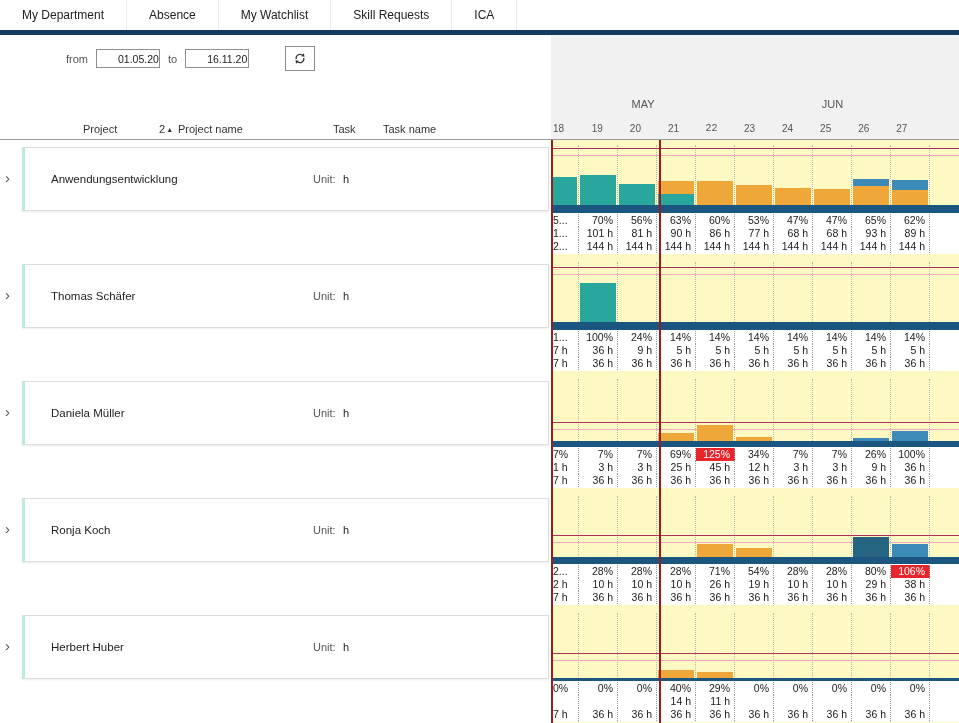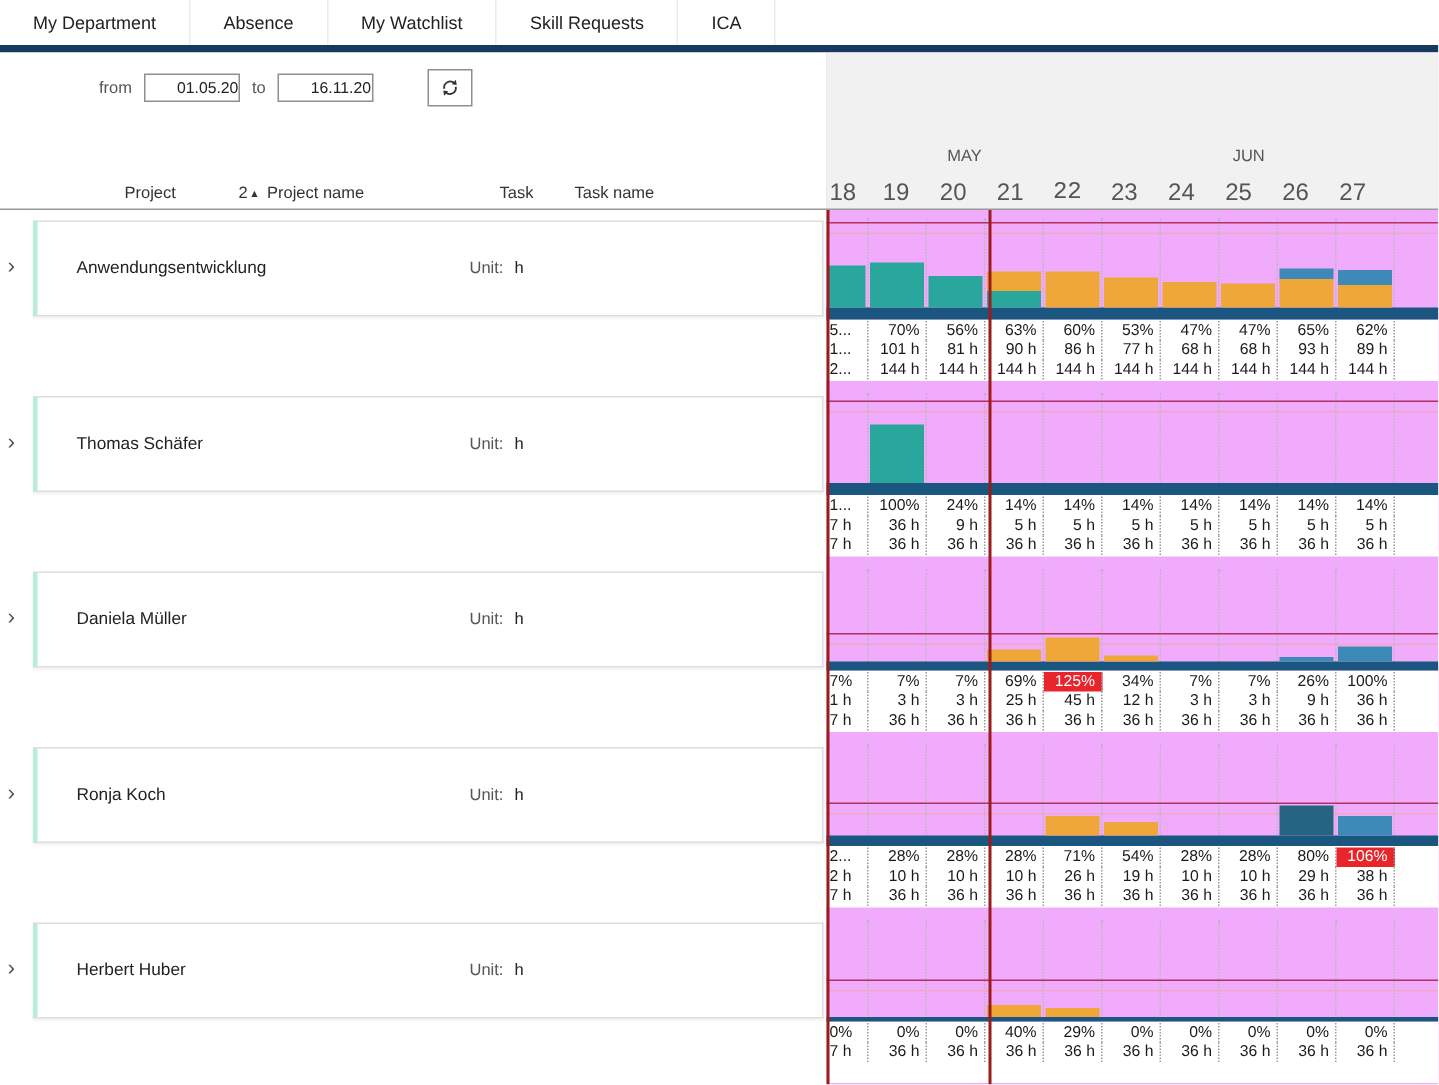--- a/index.html
+++ b/index.html
@@ -30,25 +30,25 @@
   .sort .tri{font-size:7px;margin-left:1px;vertical-align:1px;color:#333;}
 
   .lblock{position:absolute;left:0;width:551px;height:117px;}
   .chev{position:absolute;left:5px;top:26px;font-size:15px;color:#555;cursor:pointer;line-height:14px;}
   .card{position:absolute;left:22px;top:2px;width:527px;height:64px;background:#fff;border:1px solid #ddd;border-left:3px solid #b9ecd9;box-shadow:0 1px 2px rgba(0,0,0,.08);}
   .card .nm{position:absolute;left:26px;top:50%;transform:translateY(-50%);font-size:11.5px;color:#222;}
   .card .ul{position:absolute;left:288px;top:50%;transform:translateY(-50%);font-size:11px;color:#555;}
   .card .uv{position:absolute;left:318px;top:50%;transform:translateY(-50%);font-size:11px;color:#222;}
 
   
-  .right{position:absolute;left:551px;top:35px;width:408px;height:688px;background:#f0abfc;}
+  .right{position:absolute;left:551px;top:35px;width:408px;height:688px;background:#fef9c3;}
   .rheader{position:absolute;left:0;top:0;width:408px;height:105px;background:#f1f1f1;}
   .months{position:absolute;left:0;top:63px;width:408px;height:15px;font-size:11px;color:#555;}
   .months .mo{position:absolute;text-align:center;top:0;}
-  .weeks{position:absolute;left:0;top:82px;width:398px;height:23px;display:flex;font-size:16px;color:#555;}
+  .weeks{position:absolute;left:0;top:82px;width:398px;height:23px;display:flex;font-size:10px;color:#555;}
   .weeks .wk{text-align:center;line-height:23px;}
   .weeks .wk.first{text-align:left;padding-left:2px;}
 
   .rblock{position:absolute;left:0;width:408px;height:117px;}
   .chartarea{position:absolute;left:0;top:0;width:408px;height:68px;}
   .colcell{position:absolute;top:0;height:68px;border-right:1px dotted #b8b8b8;}
   .capline{position:absolute;left:0;width:408px;height:1px;z-index:1;}
   .capline.dark{background:#b03060;}
   .capline.lite{background:#f1a7bf;}
   .band{position:absolute;left:0;bottom:0;width:408px;background:#1a567f;z-index:2;}
@@ -521,20 +521,33 @@
             <div class="numcell" style="width: 39px;">40%</div>
             <div class="numcell" style="width: 39px;">29%</div>
             <div class="numcell" style="width: 39px;">0%</div>
             <div class="numcell" style="width: 39px;">0%</div>
             <div class="numcell" style="width: 39px;">0%</div>
             <div class="numcell" style="width: 39px;">0%</div>
             <div class="numcell" style="width: 39px;">0%</div>
             <div class="numcell filler" style="width: 29px;"></div>
           </div>
           <div class="numrow">
+            <div class="numcell first" style="width: 28px;"></div>
+            <div class="numcell" style="width: 39px;"></div>
+            <div class="numcell" style="width: 39px;"></div>
+            <div class="numcell" style="width: 39px;">14 h</div>
+            <div class="numcell" style="width: 39px;">11 h</div>
+            <div class="numcell" style="width: 39px;"></div>
+            <div class="numcell" style="width: 39px;"></div>
+            <div class="numcell" style="width: 39px;"></div>
+            <div class="numcell" style="width: 39px;"></div>
+            <div class="numcell" style="width: 39px;"></div>
+            <div class="numcell filler" style="width: 29px;"></div>
+          </div>
+          <div class="numrow">
             <div class="numcell first" style="width: 28px;">7 h</div>
             <div class="numcell" style="width: 39px;">36 h</div>
             <div class="numcell" style="width: 39px;">36 h</div>
             <div class="numcell" style="width: 39px;">36 h</div>
             <div class="numcell" style="width: 39px;">36 h</div>
             <div class="numcell" style="width: 39px;">36 h</div>
             <div class="numcell" style="width: 39px;">36 h</div>
             <div class="numcell" style="width: 39px;">36 h</div>
             <div class="numcell" style="width: 39px;">36 h</div>
             <div class="numcell" style="width: 39px;">36 h</div>

